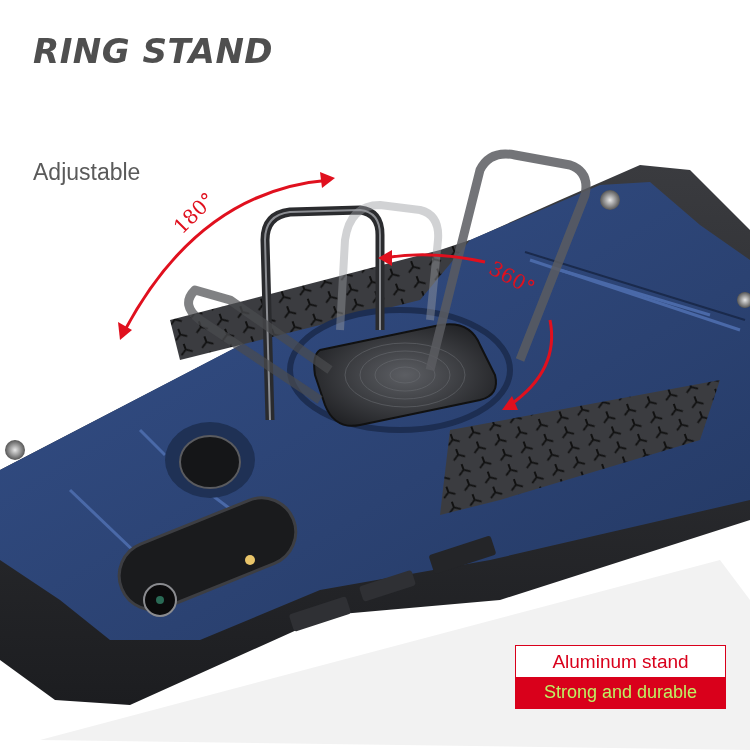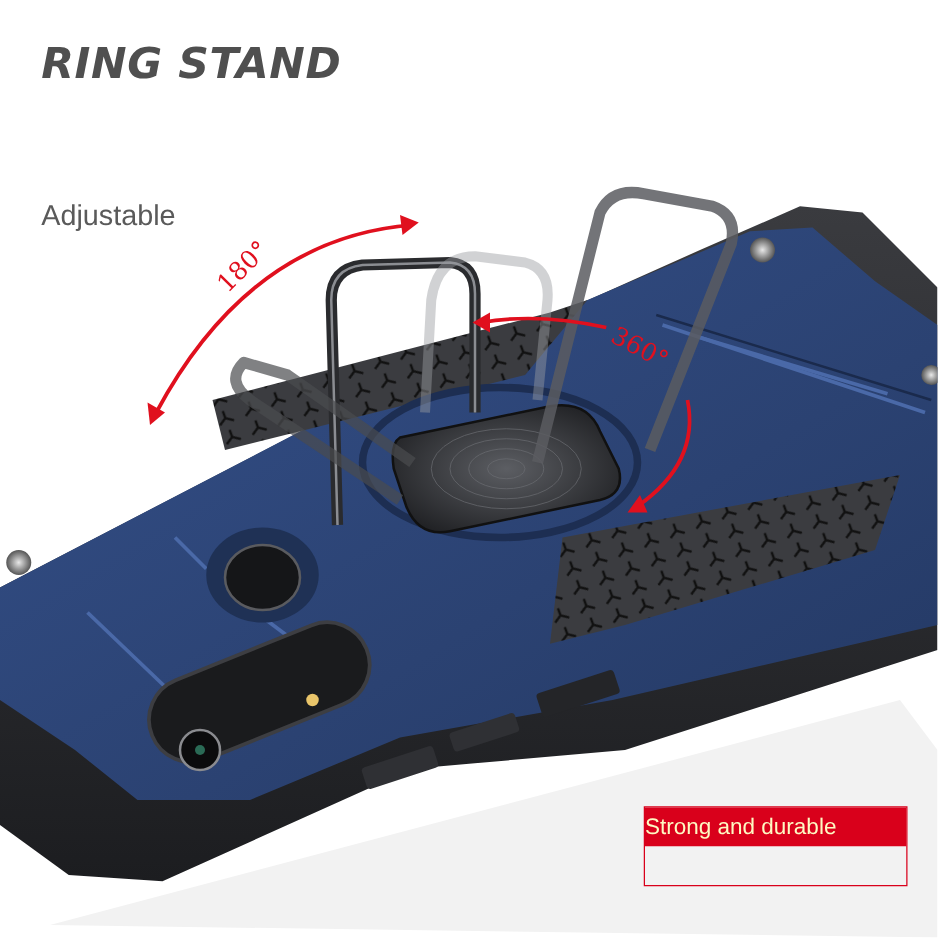--- a/index.html
+++ b/index.html
@@ -2,21 +2,21 @@
 <html><head>
 <meta charset="utf-8">
 <style>
   html, body { margin: 0; padding: 0; background: #ffffff; }
   body { width: 750px; height: 750px; position: relative; overflow: hidden; font-family: "Liberation Sans", sans-serif; }
   .headline { position: absolute; left: 33px; top: 30px; color: #4f4f4f; font-family: "DejaVu Sans", sans-serif; font-weight: bold; font-size: 34px; line-height: 42px; letter-spacing: 0.5px; font-style: italic; }
   .subline { position: absolute; left: 33px; top: 114px; color: #5a5a5a; font-family: "Liberation Sans", sans-serif; font-size: 23px; line-height: 28px; margin-top: 44px; }
   .scene { position: absolute; left: 0; top: 0; width: 750px; height: 750px; }
   .badge { position: absolute; left: 515px; top: 645px; width: 211px; height: 64px; border: 1px solid #d9001b; box-sizing: border-box; }
   .badge-top { height: 31px; line-height: 31px; text-align: center; color: #d9001b; font-size: 19px; background: #ffffff; }
-  .badge-bottom { height: 31px; line-height: 31px; text-align: left; color: #fef9c3; font-size: 18px; background: #d9001b; }
+  .badge-bottom { height: 31px; line-height: 31px; text-align: center; color: #bef264; font-size: 18px; background: #d9001b; }
   .deg-label { font-family: "DejaVu Serif", serif; font-size: 20px; fill: #e0101e; }
 </style>
 </head>
 <body>
 
 <svg class="scene" viewBox="0 0 750 750" xmlns="http://www.w3.org/2000/svg">
   <defs>
     <linearGradient id="blueGrad" x1="0" y1="0" x2="1" y2="1">
       <stop offset="0" stop-color="#34508a"></stop>
       <stop offset="0.6" stop-color="#2b4272"></stop>
@@ -104,14 +104,15 @@
 
 <div class="headline">
   <div>RING STAND</div>
 </div>
 
 <div class="subline">
   <div>Adjustable</div>
 </div>
 
 <div class="badge">
+  <div class="badge-top">Aluminum stand</div>
   <div class="badge-bottom">Strong and durable</div>
 </div>
 
 </body></html>

